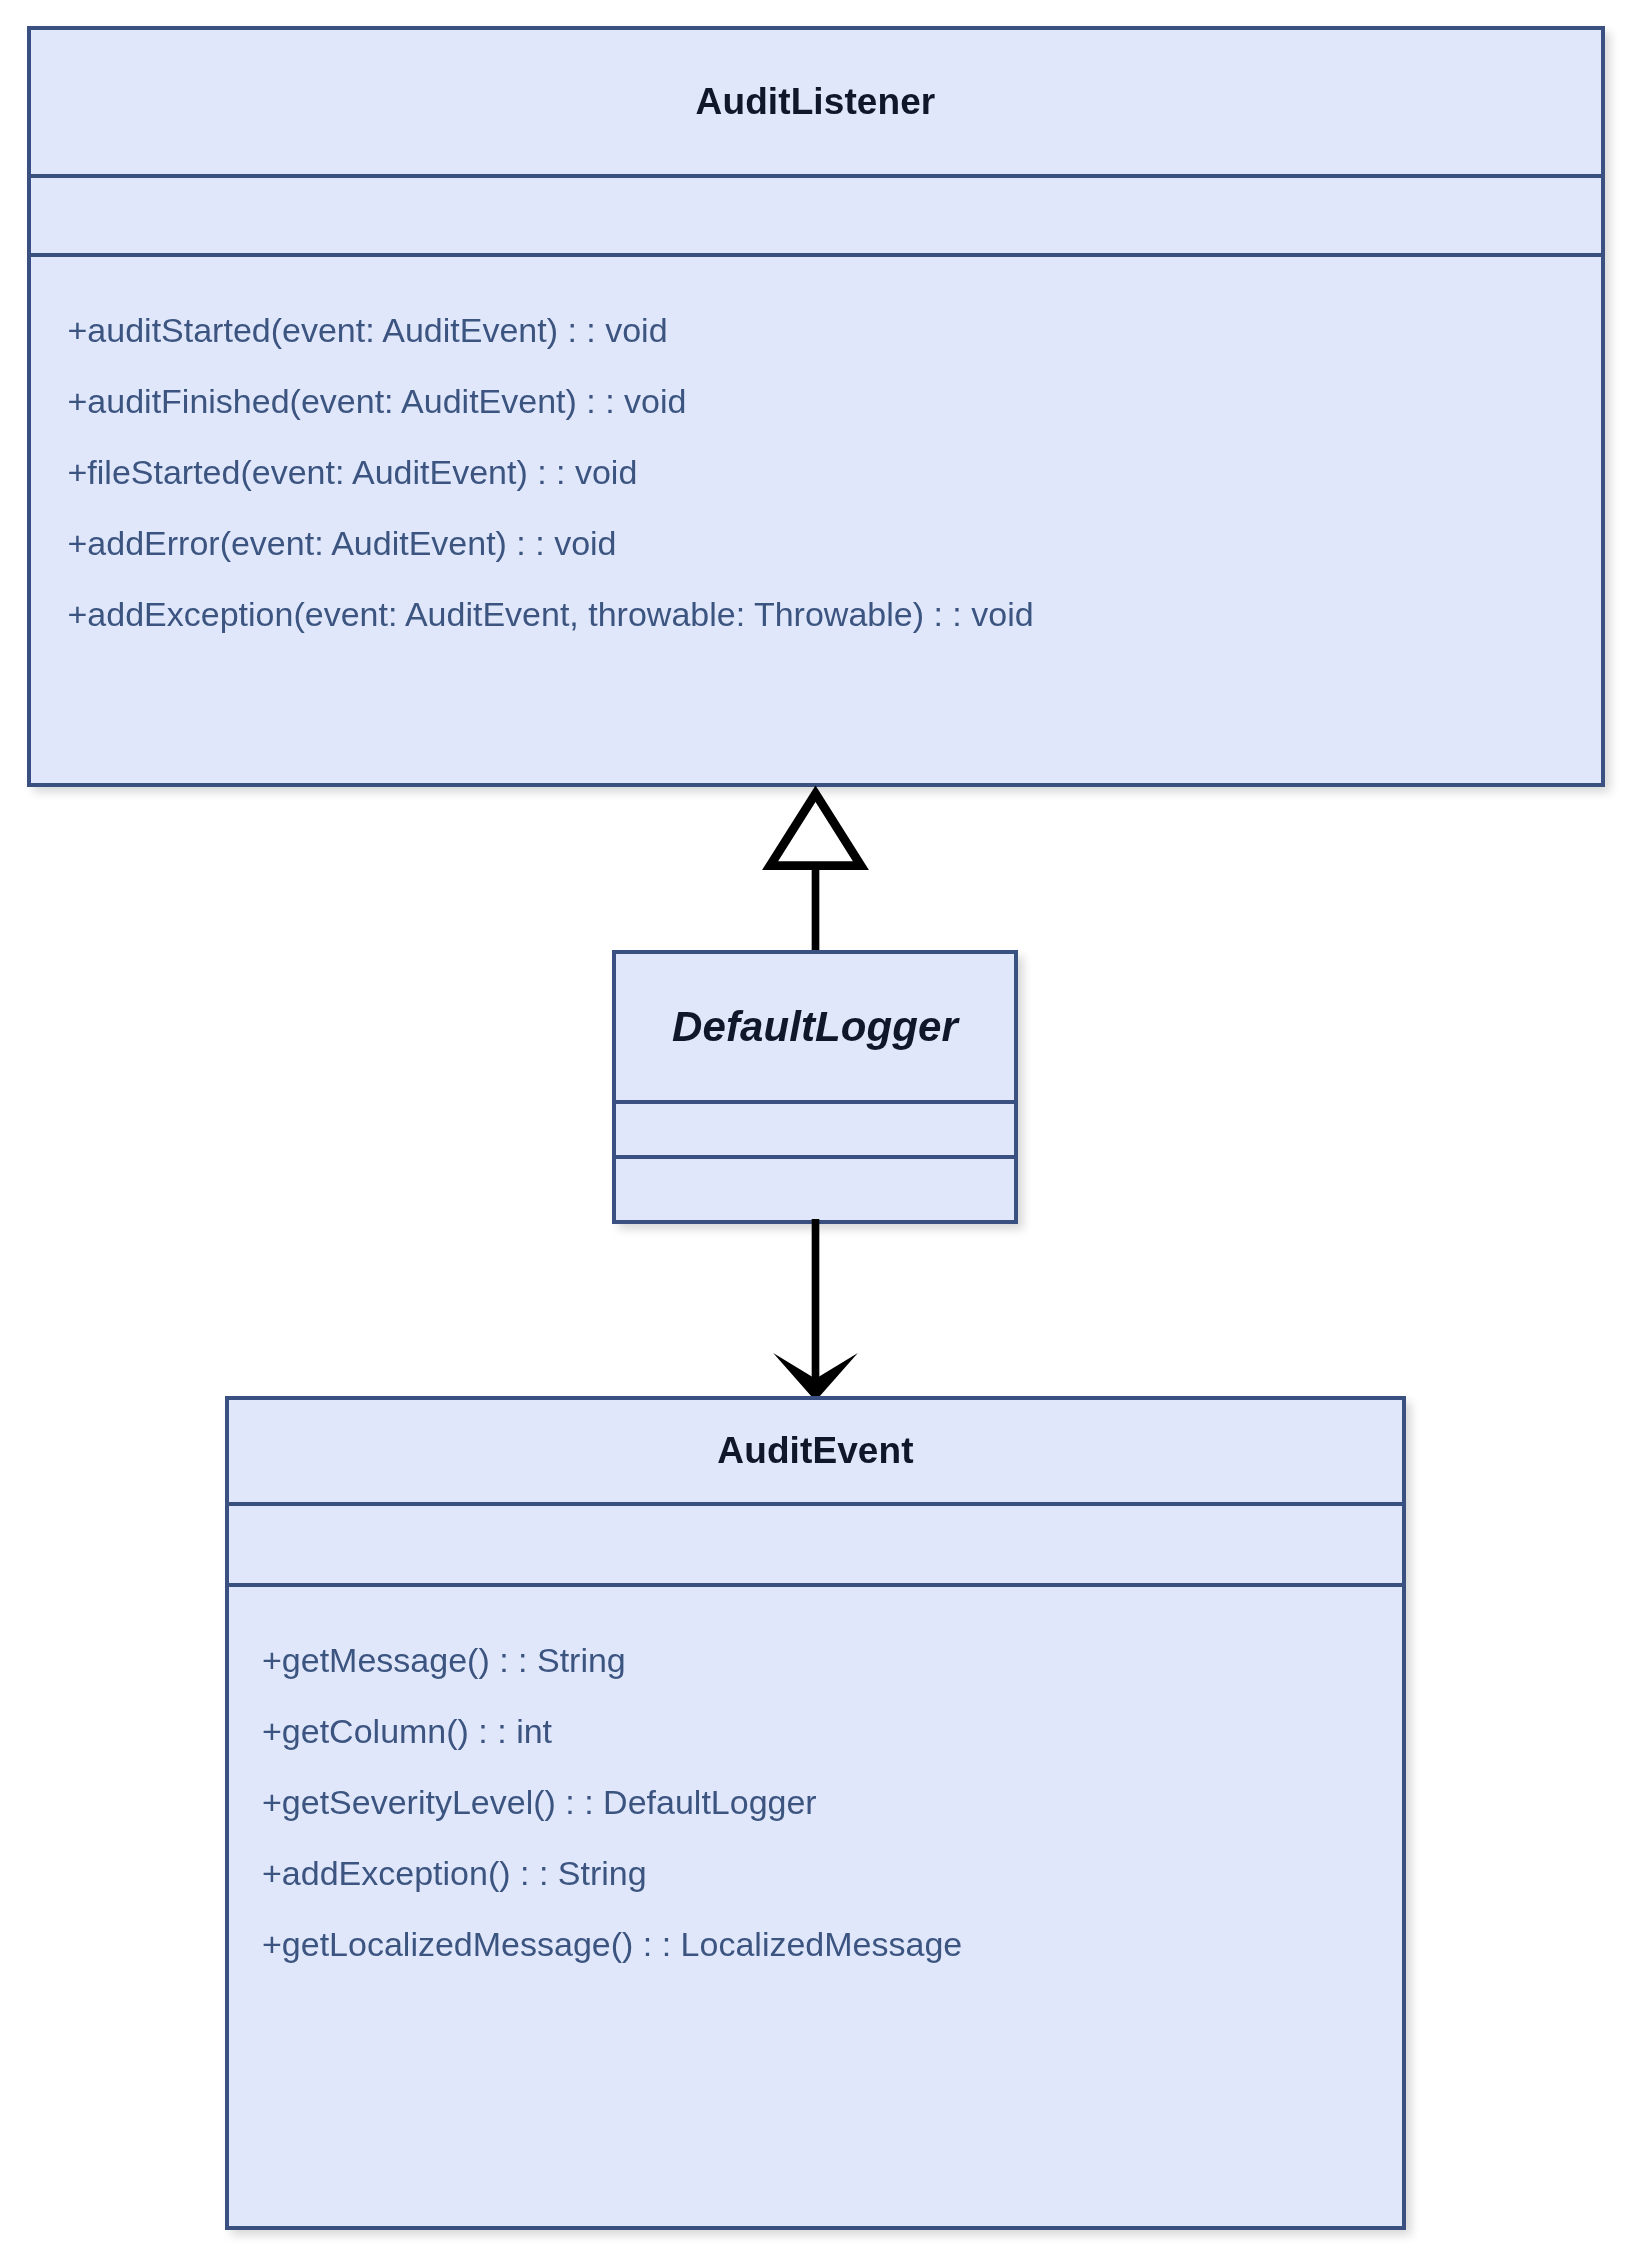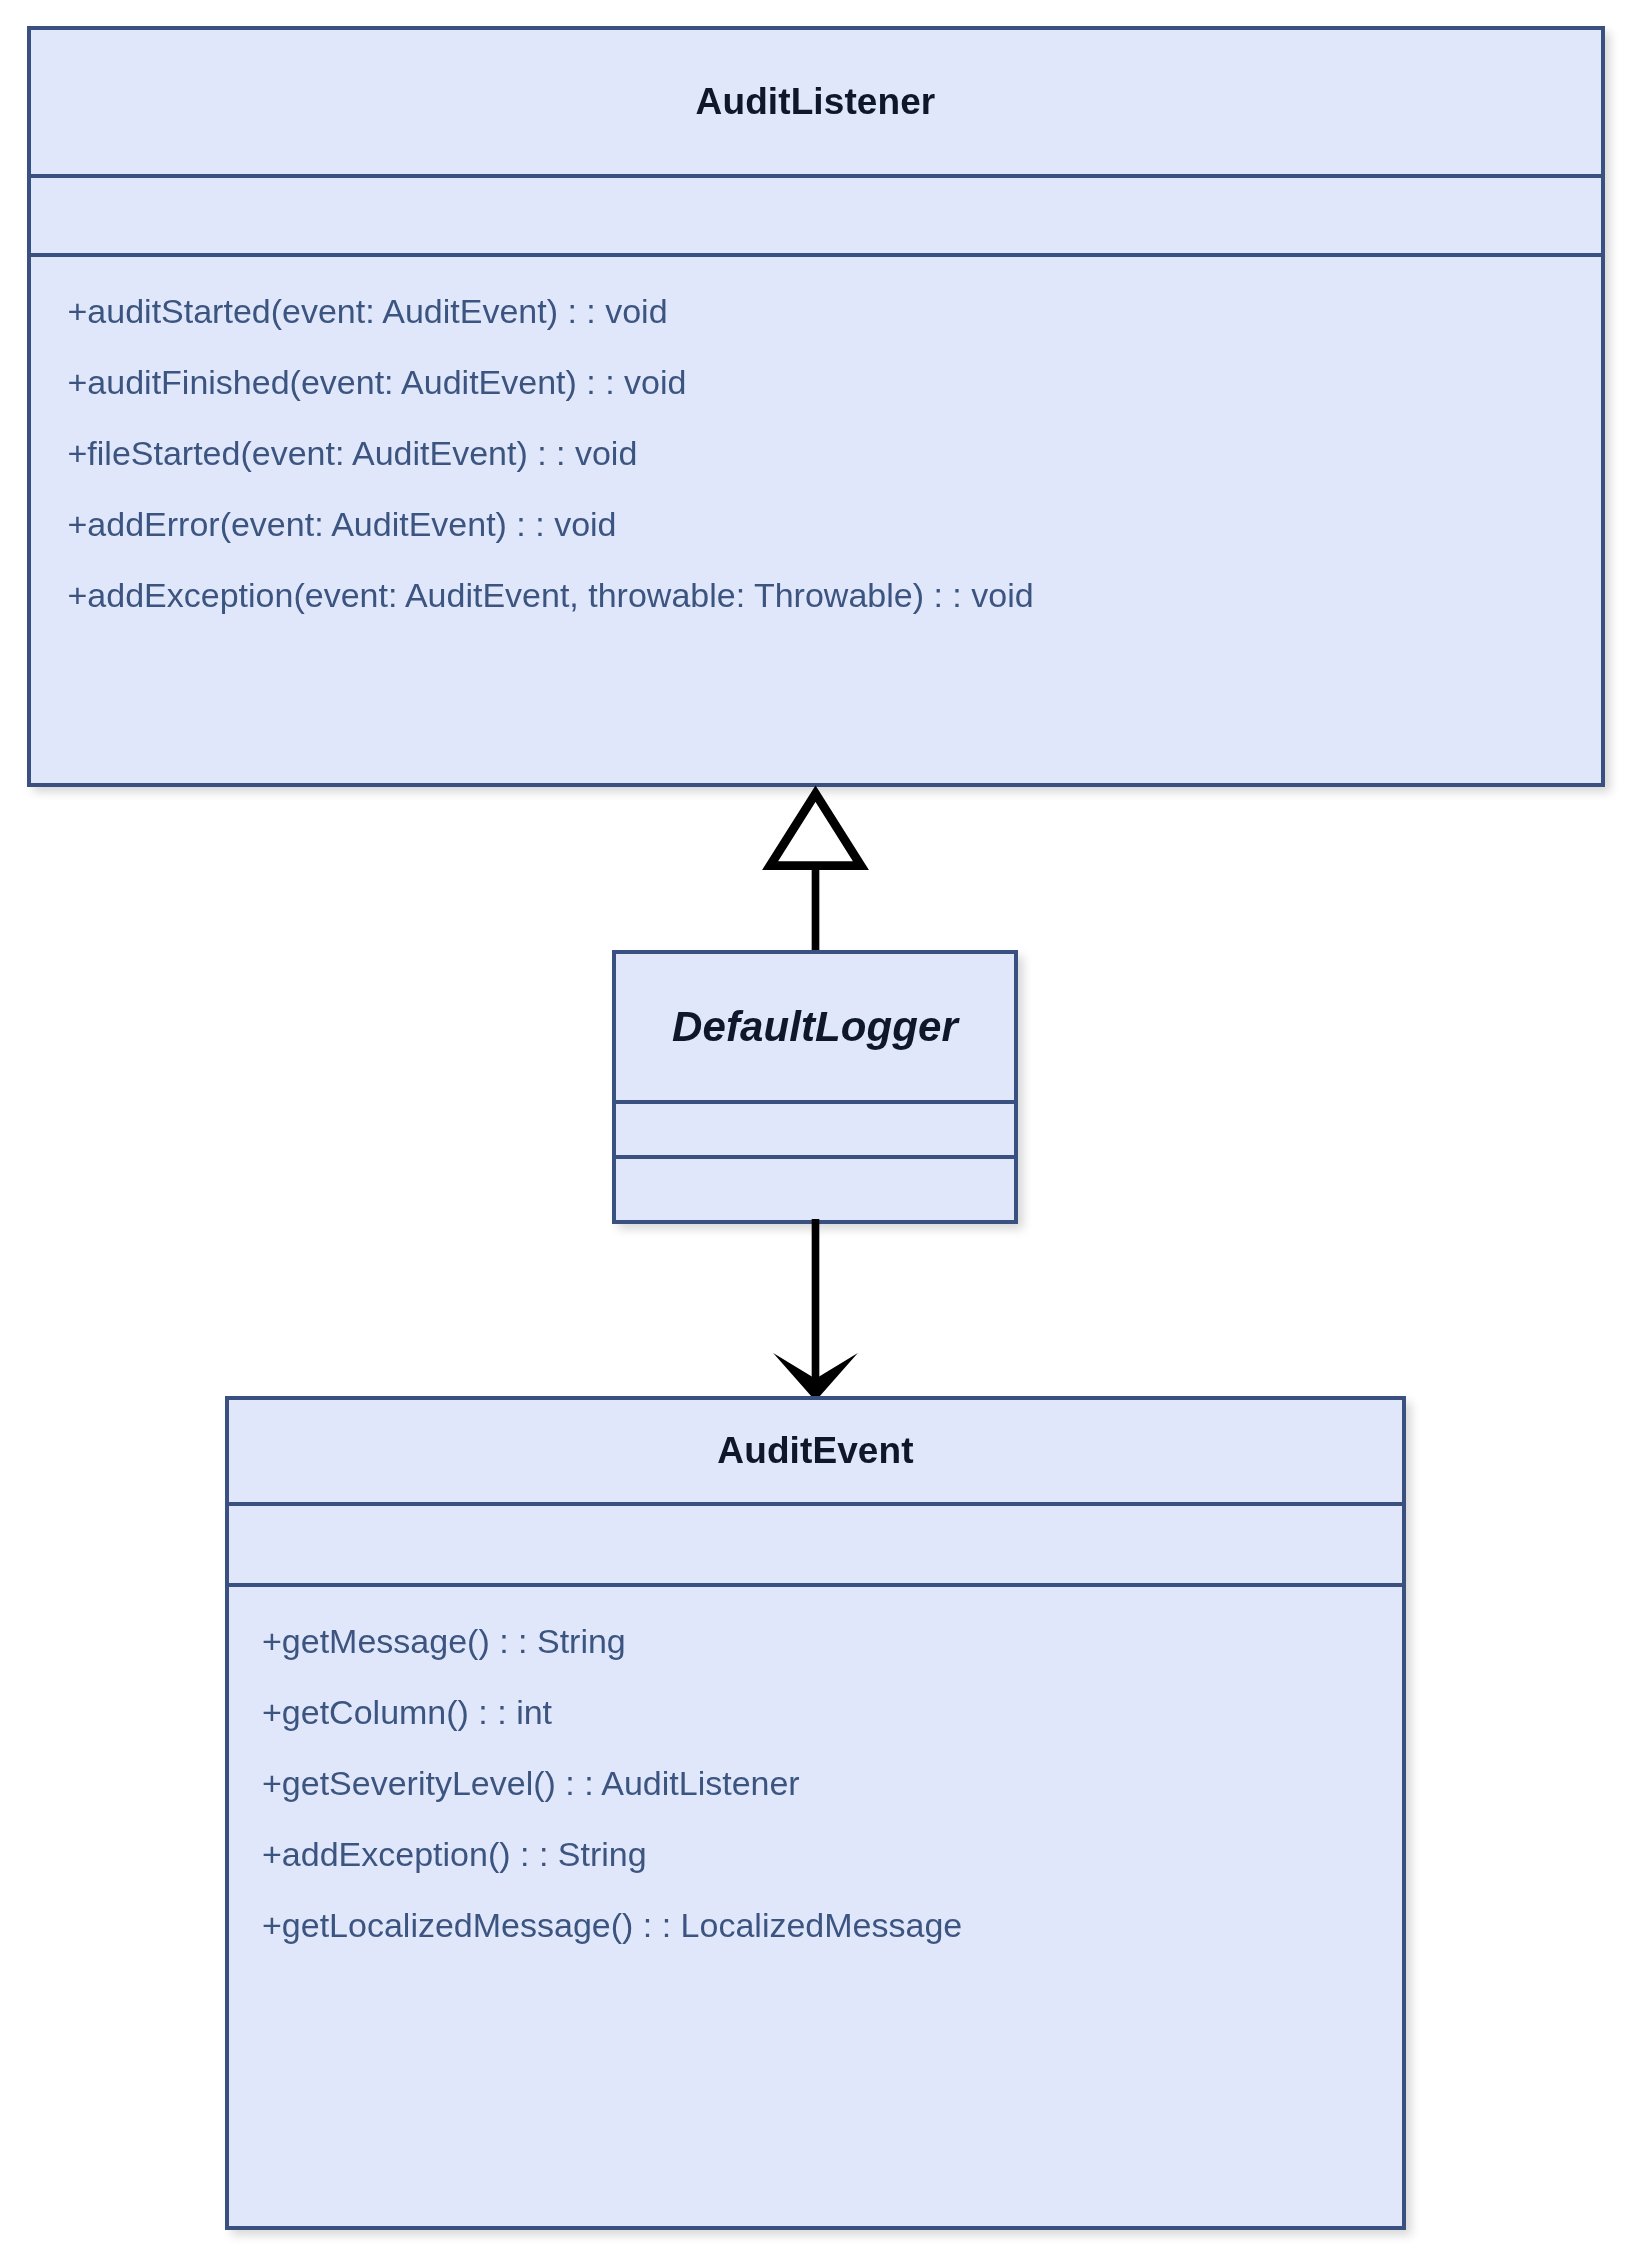--- a/index.html
+++ b/index.html
@@ -34,21 +34,21 @@
   .comp-title {
     display: flex;
     align-items: center;
     justify-content: center;
     border-bottom: 4.1px solid #3a5080;
   }
   .comp-attrs {
     border-bottom: 4.1px solid #3a5080;
   }
   .comp-ops {
-    padding-top: 18px;
+    padding-top: 37px;
   }
   .class-name {
     font-size: 37px;
     font-weight: bold;
     color: #0f172a;
     letter-spacing: 0.1px;
     line-height: 1.1;
     text-align: center;
     white-space: nowrap;
   }
@@ -152,20 +152,20 @@
   </svg>
 
   <div class="uml-class" id="box-audit-event">
     <div class="uml-compartment comp-title">
       <div class="class-name">AuditEvent</div>
     </div>
     <div class="uml-compartment comp-attrs"></div>
     <div class="uml-compartment comp-ops">
       <div class="member-row">+getMessage() : : String</div>
       <div class="member-row">+getColumn() : : int</div>
-      <div class="member-row">+getSeverityLevel() : : AuditListener</div>
+      <div class="member-row">+getSeverityLevel() : : DefaultLogger</div>
       <div class="member-row">+addException() : : String</div>
       <div class="member-row">+getLocalizedMessage() : : LocalizedMessage</div>
     </div>
   </div>
 
 </div>
 
 
 </body></html>

